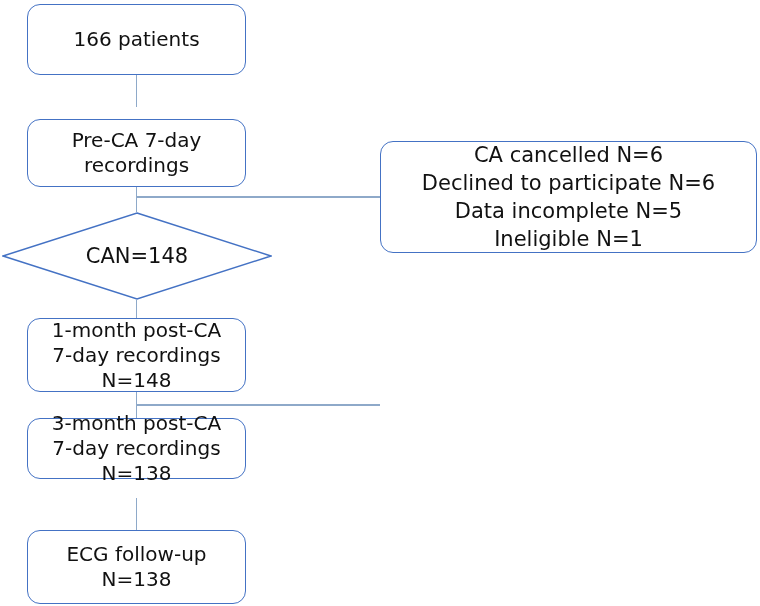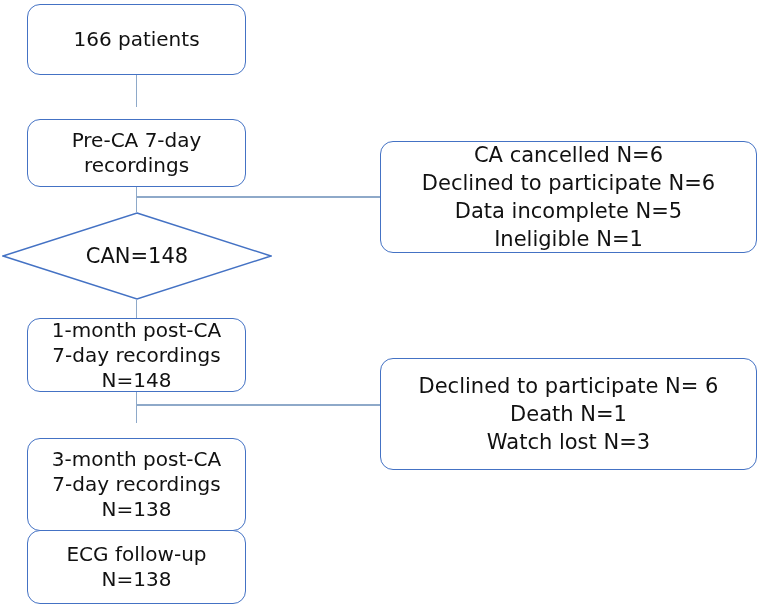--- a/index.html
+++ b/index.html
@@ -25,21 +25,21 @@
     background:var(--bg);
     display:flex;flex-direction:column;
     justify-content:center;align-items:center;
     text-align:center;
   }
   .left-node{left:27px;width:219px;font-size:20px;line-height:25px;}
   .right-node{left:380px;width:377px;height:112px;font-size:21px;line-height:28px;}
   #n-patients{top:4px;height:71px;}
   #n-preca{top:119px;height:68px;}
   #n-month1{top:318px;height:74px;}
-  #n-month3{top:438px;height:93px;}
+  #n-month3{top:418px;height:61px;}
   #n-month6{top:530px;height:74px;}
   #n-excl1{top:141px;}
   #n-excl2{top:358px;}
   .diamond-wrap{position:absolute;left:2px;top:212px;width:270px;height:88px;}
   .diamond-wrap svg{position:absolute;left:0;top:0;display:block;}
   .diamond-label{
     position:absolute;left:0;top:0;width:100%;height:100%;
     display:flex;flex-direction:row;justify-content:center;align-items:center;
     text-align:center;font-size:21px;line-height:27px;
   }
@@ -87,25 +87,20 @@
     </div>
   </div>
 
   <div class="node right-node" id="n-excl1">
     <div class="line">CA cancelled N=6</div>
     <div class="line">Declined to participate N=6</div>
     <div class="line">Data incomplete N=5</div>
     <div class="line">Ineligible N=1</div>
   </div>
 
-  <div class="node right-node" id="n-excl2">
-    <div class="line">Declined to participate N= 6</div>
-    <div class="line">Death N=1</div>
-    <div class="line">Watch lost N=3</div>
-  </div>
 
   <div class="node left-node" id="n-month1">
     <div class="line">1-month post-CA</div>
     <div class="line">7-day recordings</div>
     <div class="line">N=148</div>
   </div>
 
   <div class="node left-node" id="n-month3">
     <div class="line">3-month post-CA</div>
     <div class="line">7-day recordings</div>

